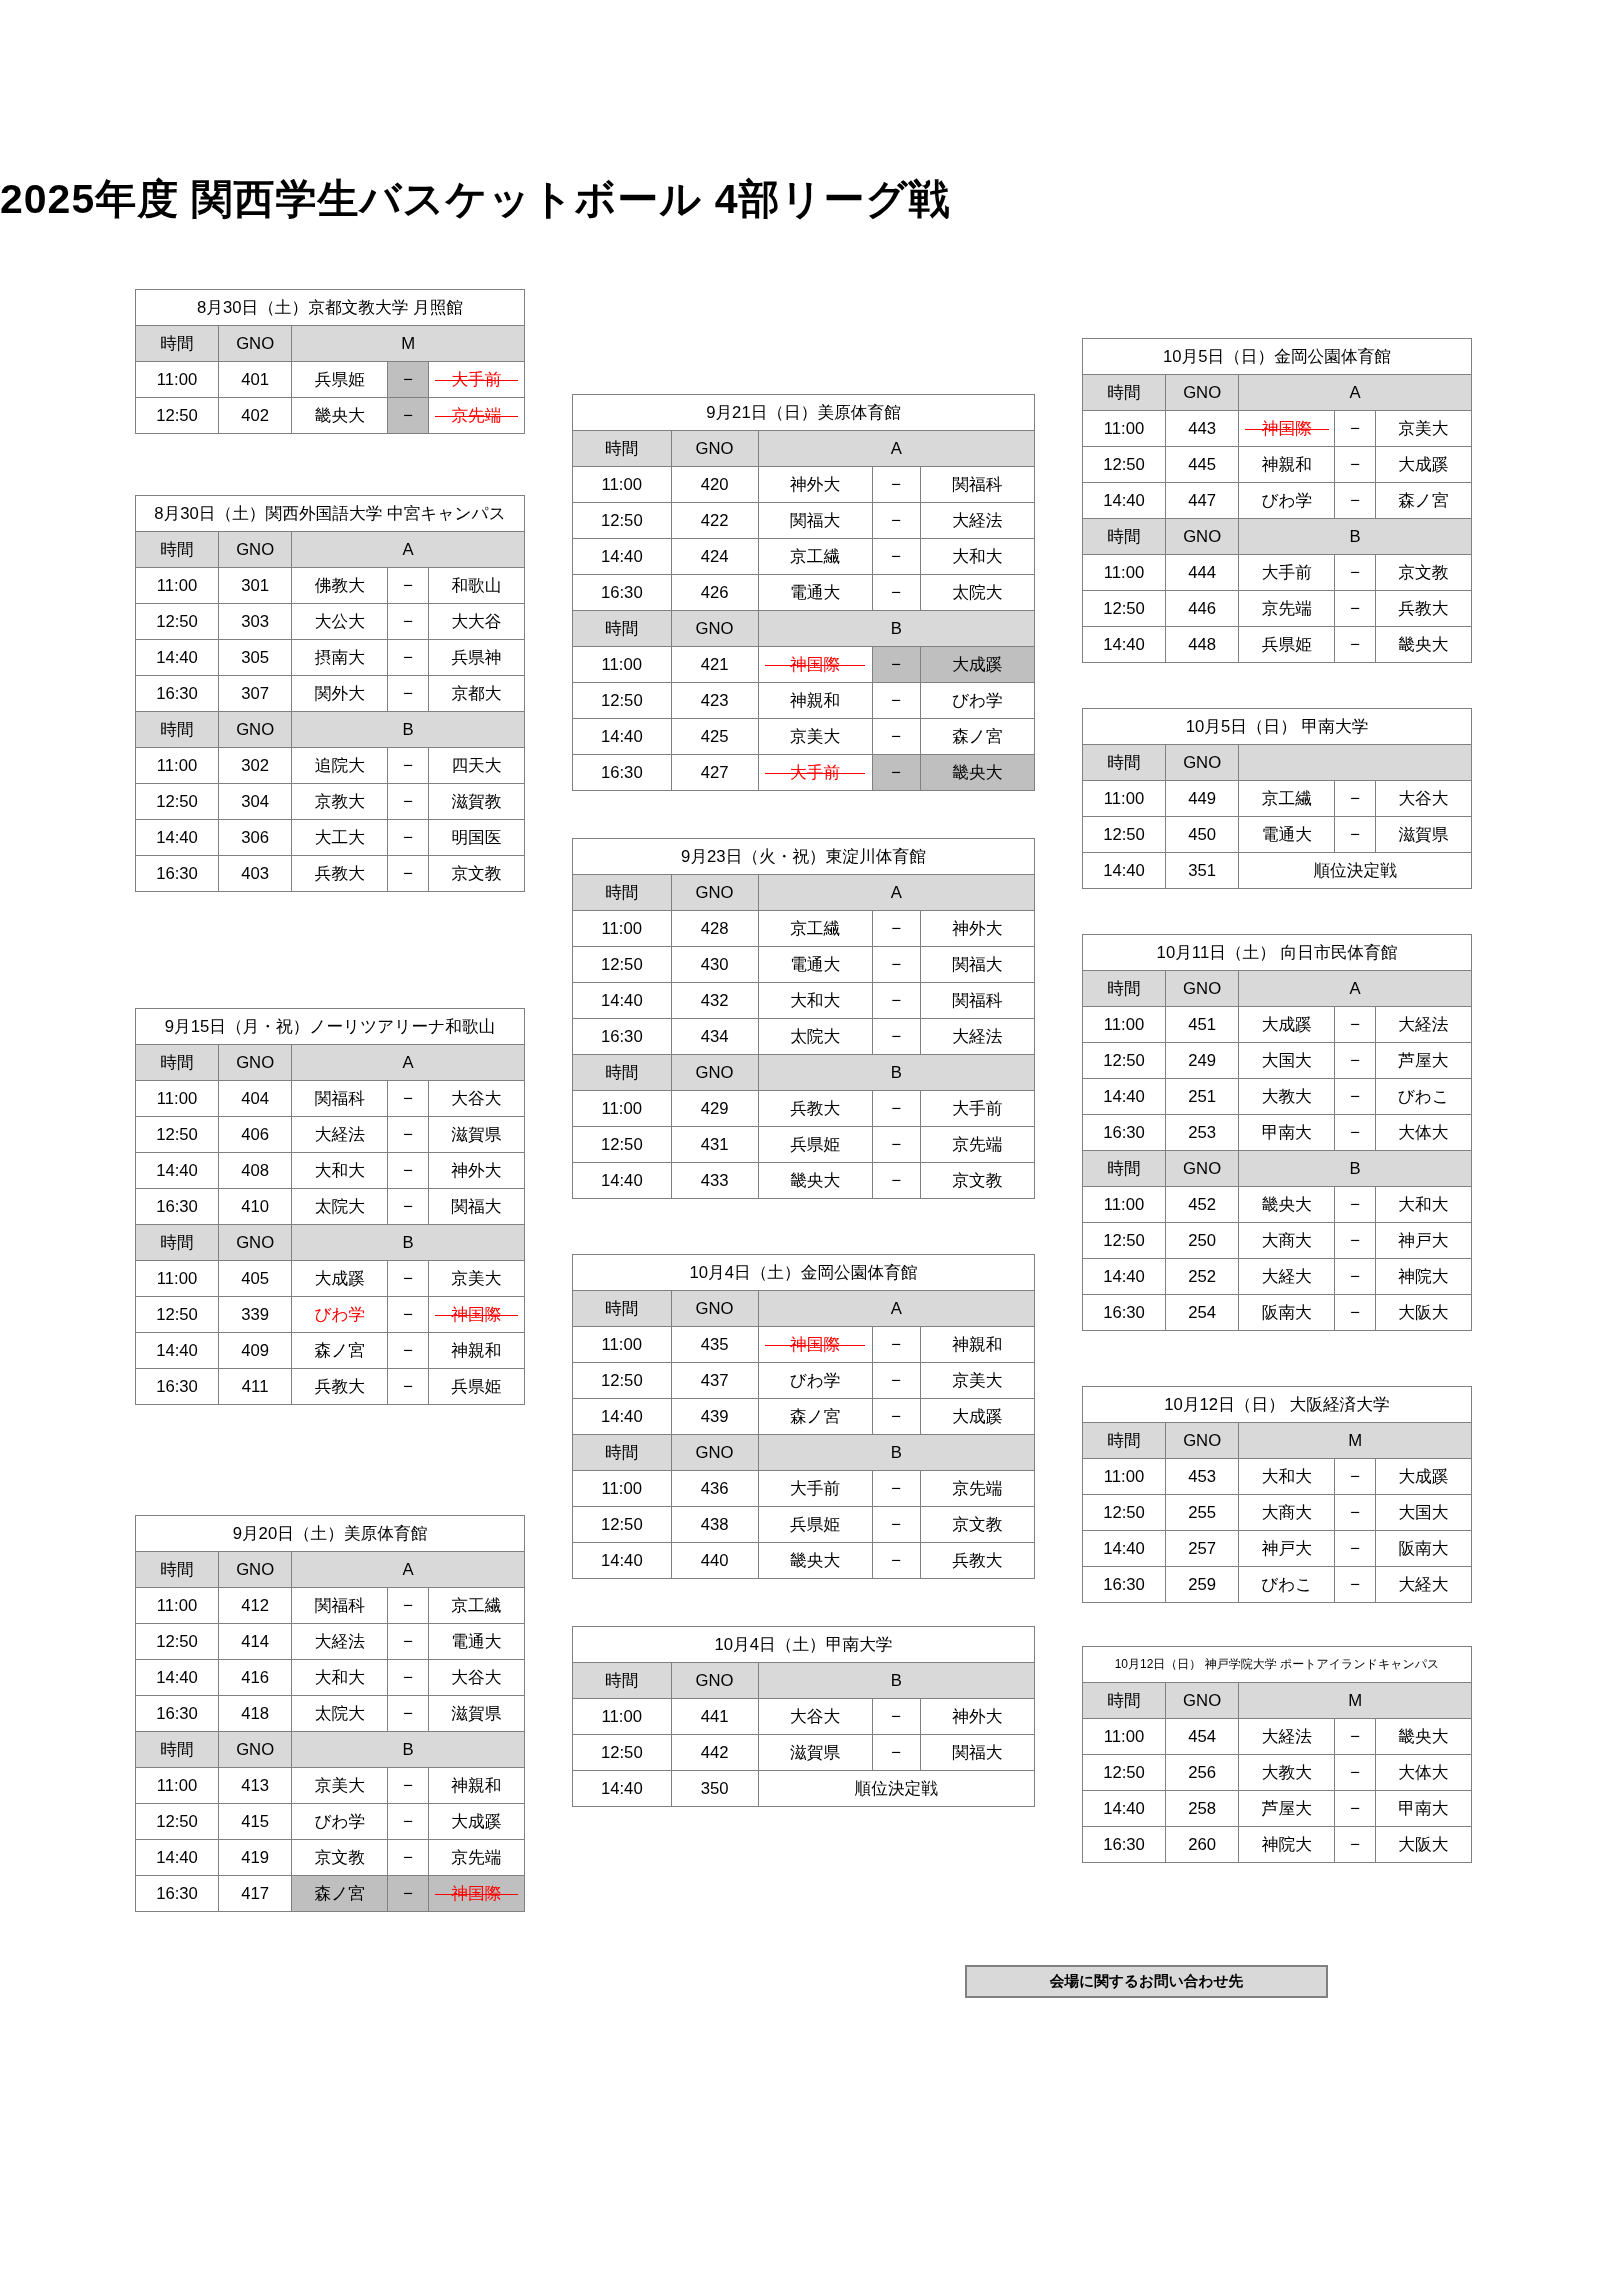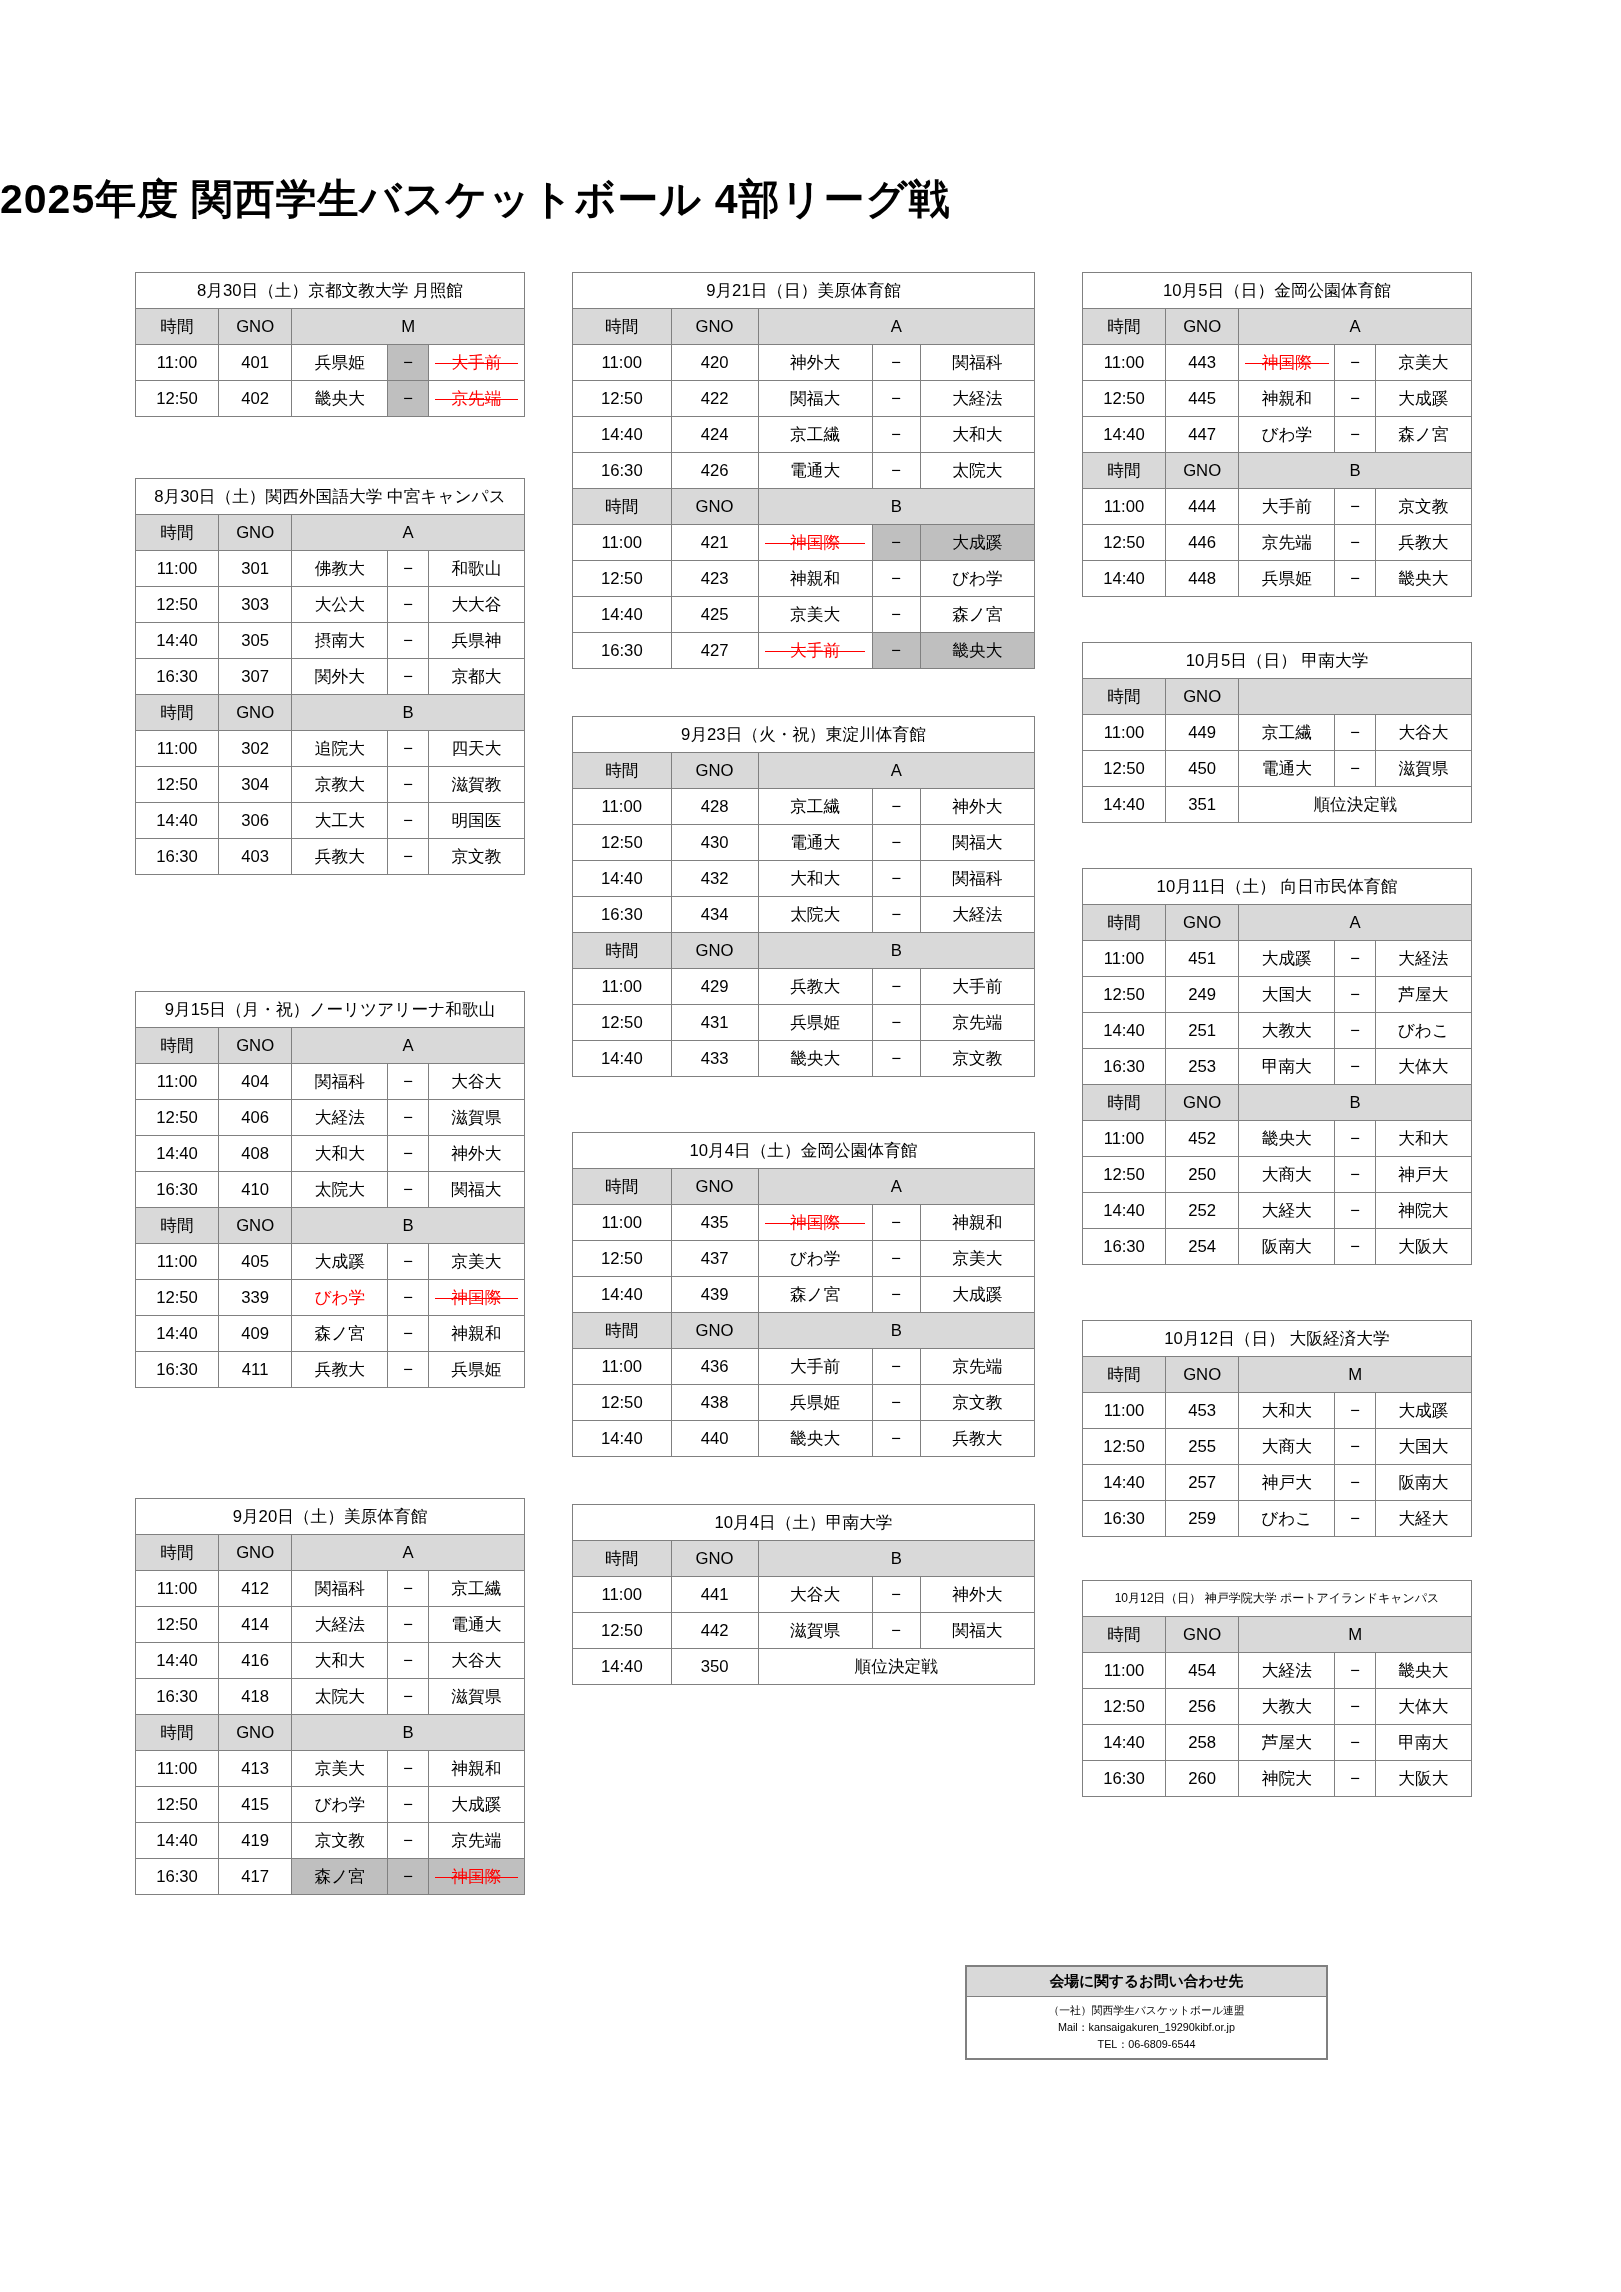--- a/index.html
+++ b/index.html
@@ -19,26 +19,26 @@
     position: absolute;
     top: 172px;
     left: 0;
     width: 100%;
     font-size: 41px;
     font-weight: bold;
     letter-spacing: 1px;
   }
   .columns {
     position: absolute;
-    top: 272px;
+    top: 289px;
     left: 135px;
     width: 1362px;
     display: flex;
     gap: 47px;
-    align-items: flex-start;
+    align-items: center;
   }
   .col {
     width: 392px;
     display: flex;
     flex-direction: column;
   }
   .col.col1 { width: 390px; }
   .col.col2 { width: 463px; }
   .col.col3 { width: 390px; }
 
@@ -989,23 +989,16 @@
       </div>
     </div>
 </div>
 
 <div class="contact-box">
   <table class="contact">
     <tbody>
         <tr>
       <td class="chdr">会場に関するお問い合わせ先</td>
     </tr>
-    <tr>
-      <td class="cbody">
-        <div>（一社）関西学生バスケットボール連盟</div>
-        <div>Mail：kansaigakuren_19290kibf.or.jp</div>
-        <div>TEL：06-6809-6544</div>
-      </td>
-    </tr>
   </tbody>
     </table>
 </div>
 
 
 </body></html>

